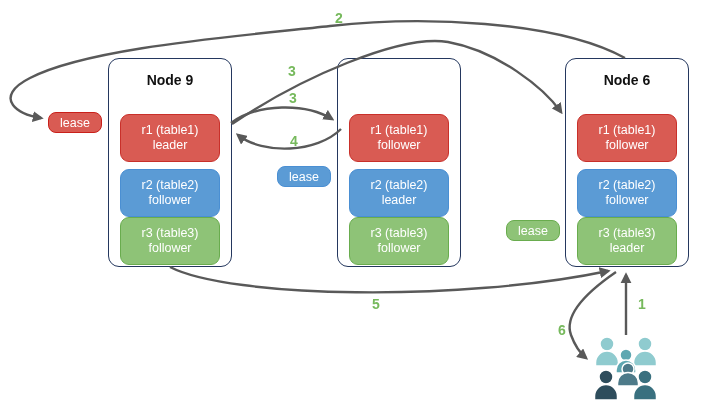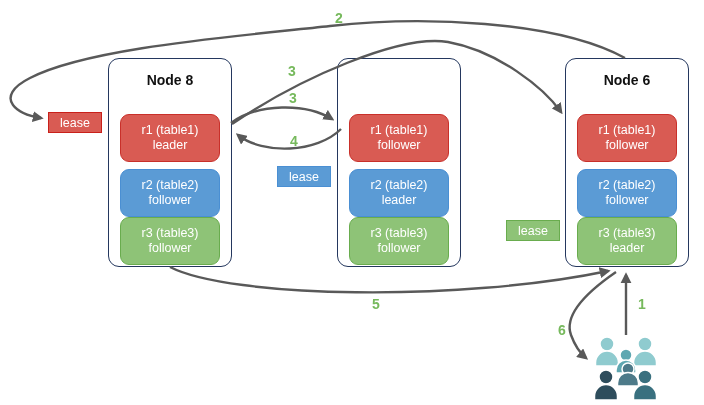--- a/index.html
+++ b/index.html
@@ -20,39 +20,39 @@
   .replica{
     position:absolute;left:11px;width:100px;height:48px;border-radius:9px;
     box-sizing:border-box;display:flex;flex-direction:column;align-items:center;justify-content:center;
     color:var(--replica_text,#fff);font-size:12.5px;line-height:15px;text-align:center;margin-top:16px;
   }
   .replica.red{background:var(--replica_red);border:1.4px solid var(--replica_red_border);}
   .replica.blue{background:var(--replica_blue);border:1.4px solid var(--replica_blue_border);}
   .replica.green{background:var(--replica_green);border:1.4px solid var(--replica_green_border);}
   .r1{top:39px;} .r2{top:94px;} .r3{top:142px;text-align:center;}
   .lease{
-    position:absolute;width:54px;height:21px;border-radius:0;box-sizing:border-box;
+    position:absolute;width:54px;height:21px;border-radius:8px;box-sizing:border-box;
     display:flex;align-items:center;justify-content:center;
     color:#fff;font-size:12.5px;
   }
   .lease.red{background:var(--replica_red);border:1.8px solid var(--lease_red_border);}
   .lease.blue{background:var(--replica_blue);border:1.4px solid var(--replica_blue_border);}
   .lease.green{background:var(--replica_green);border:1.4px solid var(--replica_green_border);}
   .step-num{
     position:absolute;transform:translate(-50%,-50%);
     font-size:14px;font-weight:bold;color:var(--step_number,#76B95C);
   }
 </style>
 </head>
 <body>
 
 <div class="canvas">
 
   <div class="node" style="left:108px;top:58px;">
-    <div class="node-title">Node 8</div>
+    <div class="node-title">Node 9</div>
     <div class="replica red r1">
       <span>r1 (table1)</span>
       <span>leader</span>
     </div>
     <div class="replica blue r2">
       <span>r2 (table2)</span>
       <span>follower</span>
     </div>
     <div class="replica green r3">
       <span>r3 (table3)</span>

